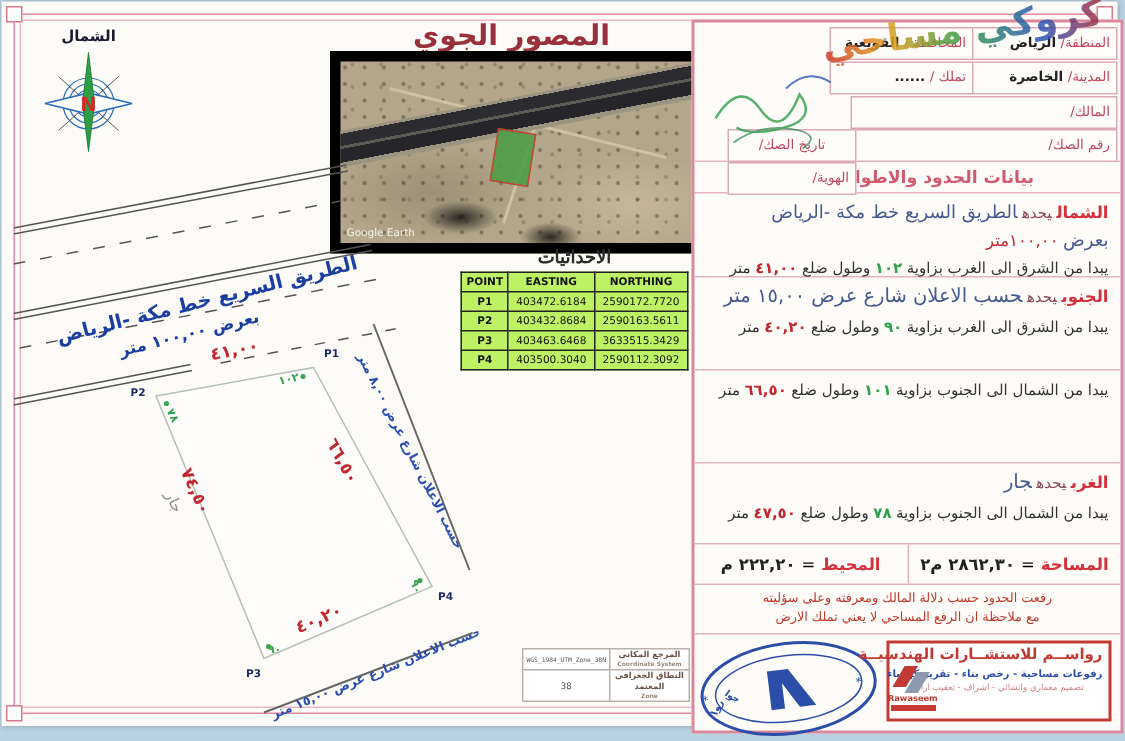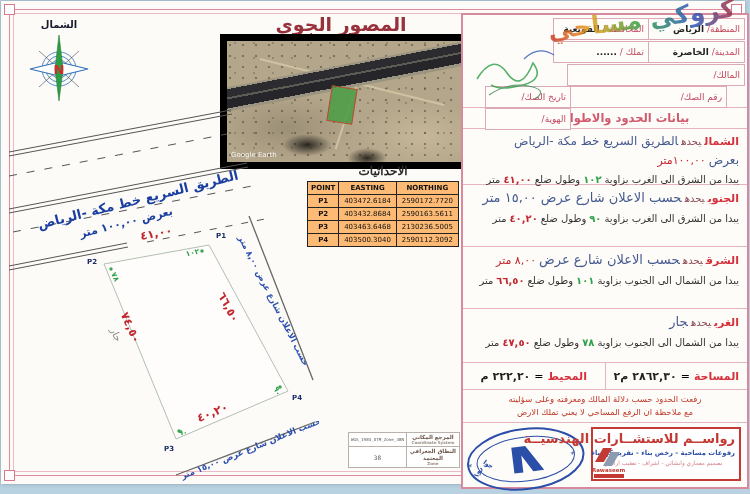--- a/index.html
+++ b/index.html
@@ -19,21 +19,21 @@
   .aerial .wash1{position:absolute;left:-10px;top:52px;width:140px;height:70px;background:radial-gradient(ellipse,rgba(150,138,115,.8),transparent 70%);}
   .aerial .wash2{position:absolute;left:130px;top:60px;width:130px;height:70px;background:radial-gradient(ellipse,rgba(205,190,160,.7),transparent 70%);}
   .aerial .highway{position:absolute;left:-14px;top:22px;width:280px;height:24px;transform:rotate(-11deg);background:linear-gradient(to bottom,#9a9480 0,#9a9480 2px,#2b2b30 2px,#2b2b30 10px,#5c5c55 10px,#5c5c55 12px,#25252a 12px,#25252a 21px,#9a9480 21px);}
   .aerial .track{position:absolute;background:#cfc2a2;}
   .aerial .plot{position:absolute;left:102px;top:46px;width:24px;height:34px;background:#4f9e48;border:1px solid #cc3a2e;transform:rotate(9deg);opacity:.9;}
   .aerial .blob{position:absolute;background:radial-gradient(ellipse,rgba(20,18,15,.85),transparent 70%);}
   .aerial .wm{position:absolute;left:4px;bottom:3px;font-size:7px;color:rgba(255,255,255,.85);}
   
   .coords{position:absolute;left:306px;top:163px;width:152px;}
   .coords-title{text-align:center;font-size:12px;font-weight:bold;color:#2b2b2b;font-family:"DejaVu Serif",serif;margin-bottom:3px;}
-  table.ct{border-collapse:collapse;width:100%;background:#fdba74;}
+  table.ct{border-collapse:collapse;width:100%;background:#bef264;}
   table.ct th,table.ct td{border:1px solid #222;font-size:7px;text-align:center;padding:2px 1px;color:#111;}
   table.ct th{font-weight:bold;font-size:7px;}
   table.ct td.pt{font-weight:bold;}
   
   .panel{position:absolute;left:460px;top:12px;width:284px;height:472px;border:2px solid #d8899e;background:#fefcf8;direction:rtl;}
   .hdr{position:relative;height:92px;}
   .hbox{position:absolute;height:20px;border:1px solid #dda8b7;font-size:9px;display:flex;align-items:center;gap:3px;padding:0 4px;background:#fffdfa;}
   .hlabel{color:#c0485e;white-space:nowrap;}
   .hval{color:#222;font-weight:bold;white-space:nowrap;}
   .ptitle{height:20px;text-align:center;font-size:11.5px;font-weight:bold;color:#d05a6e;border-top:1px solid #e6b4c0;border-bottom:1px solid #e6b4c0;display:flex;align-items:center;justify-content:center;}
@@ -51,21 +51,21 @@
   .arearow .half+.half{border-right:1px solid #e6b4c0;}
   .alabel{color:#d4313d;font-weight:bold;}
   .aval{color:#222;font-weight:bold;}
   .noterow{height:32px;display:flex;flex-direction:column;align-items:center;justify-content:center;border-bottom:1px solid #e6b4c0;}
   .noterow div{font-size:8.5px;color:#c0392b;line-height:1.5;}
   .stampzone{position:relative;flex:1;height:72px;}
   
   .ovalwrap{position:absolute;left:2px;top:3px;transform:rotate(-7deg);}
   
   .rbox{position:absolute;left:128px;top:4px;width:150px;height:54px;border:2px solid #c23a33;background:#fff;padding:2px 4px;box-sizing:border-box;}
-  .rbox .l1{font-size:13px;font-weight:bold;color:#c23a33;text-align:center;letter-spacing:1px;white-space:nowrap;}
+  .rbox .l1{font-size:10px;font-weight:bold;color:#c23a33;text-align:center;letter-spacing:1px;white-space:nowrap;}
   .rbox .body{display:flex;direction:rtl;margin-top:1px;}
   .rbox .txt{flex:1;text-align:center;}
   .rbox .l2{font-size:6.8px;font-weight:bold;color:#2b4ea8;margin-top:2px;white-space:nowrap;}
   .rbox .l3{font-size:5.8px;color:#d4808a;margin-top:3px;white-space:nowrap;}
   .rbox .logo{width:34px;position:relative;}
   .rbox .sh1{position:absolute;left:7px;top:1px;width:9px;height:14px;background:#c23a33;transform:skewX(-30deg);}
   .rbox .sh2{position:absolute;left:15px;top:5px;width:9px;height:14px;background:#8d9bb0;transform:skewX(-30deg);}
   .rbox .lname{position:absolute;left:0;top:20px;width:34px;text-align:center;font-size:5.5px;font-weight:bold;color:#c23a33;}
   .rbox .lbar{position:absolute;left:2px;top:27px;width:30px;height:4px;background:#c23a33;}
   
@@ -135,21 +135,21 @@
           <td>2590172.7720</td>
         </tr>
         <tr>
           <td class="pt">P2</td>
           <td>403432.8684</td>
           <td>2590163.5611</td>
         </tr>
         <tr>
           <td class="pt">P3</td>
           <td>403463.6468</td>
-          <td>2130236.5005</td>
+          <td>3633515.3429</td>
         </tr>
         <tr>
           <td class="pt">P4</td>
           <td>403500.3040</td>
           <td>2590112.3092</td>
         </tr>
       </tbody>
         </table>
     </div>
 
@@ -222,24 +222,24 @@
         <div class="hbox" style="right:98px;top:26px;width:86px;">
           <span class="hlabel">تملك /</span>
           <span class="hval">......</span>
         </div>
         <div class="hbox" style="right:2px;top:49px;width:168px;">
           <span class="hlabel">المالك/</span>
         </div>
         <div class="hbox" style="right:176px;top:49px;width:76px;margin-top:44px;">
           <span class="hlabel">الهوية/</span>
         </div>
-        <div class="hbox" style="right:20px;top:71px;width:168px;">
+        <div class="hbox" style="right:2px;top:71px;width:168px;">
           <span class="hlabel">رقم الصك/</span>
         </div>
-        <div class="hbox" style="right:176px;top:71px;width:76px;">
+        <div class="hbox" style="right:176px;top:71px;width:76px;justify-content:center;">
           <span class="hlabel">تاريخ الصك/</span>
         </div>
       </div>
 
       <div class="ptitle">بيانات الحدود والاطوال للارض</div>
 
       <div class="bblock" style="height:52px;">
         <div class="bl1">
           <span class="dir">الشمال</span><span class="lead">يحده</span><span class="desc">الطريق السريع خط مكة -الرياض بعرض</span><span class="wid">١٠٠,٠٠متر</span>
         </div>
@@ -251,23 +251,20 @@
       <div class="bblock" style="height:58px;">
         <div class="bl1">
           <span class="dir">الجنوب</span><span class="lead">يحده</span><span class="desc" style="font-size:13px;">حسب الاعلان شارع عرض ١٥,٠٠ متر</span><span class="wid"></span>
         </div>
         <div class="bl2">
           <span>يبدا من الشرق الى الغرب بزاوية</span><span class="ang">٩٠</span><span>وطول ضلع</span><span class="len">٤٠,٢٠</span><span>متر</span>
         </div>
       </div>
 
       <div class="bblock" style="height:58px;">
-        <div class="bl1">
-          <span class="dir">الشرق</span><span class="lead">يحده</span><span class="desc" style="font-size:13px;">حسب الاعلان شارع عرض</span><span class="wid">٨,٠٠ متر</span>
-        </div>
         <div class="bl2">
           <span>يبدا من الشمال الى الجنوب بزاوية</span><span class="ang">١٠١</span><span>وطول ضلع</span><span class="len">٦٦,٥٠</span><span>متر</span>
         </div>
       </div>
 
       <div class="bblock" style="height:50px;">
         <div class="bl1">
           <span class="dir">الغرب</span><span class="lead">يحده</span><span class="desc" style="font-size:13px;">جار</span>
         </div>
         <div class="bl2">

